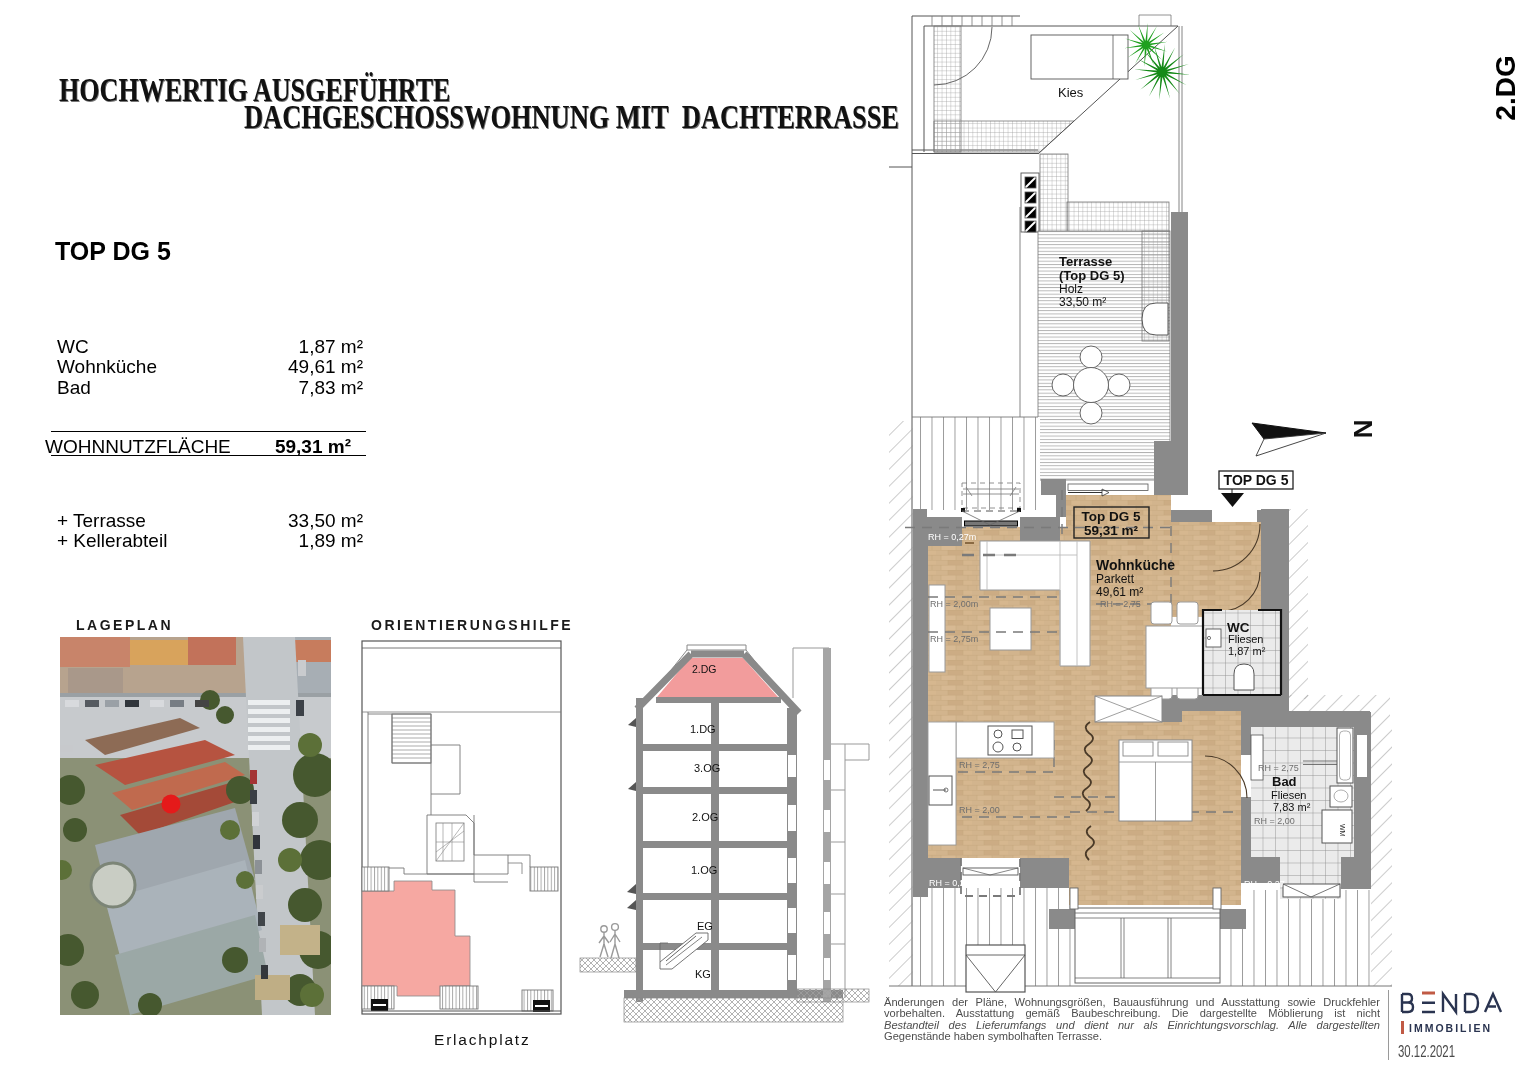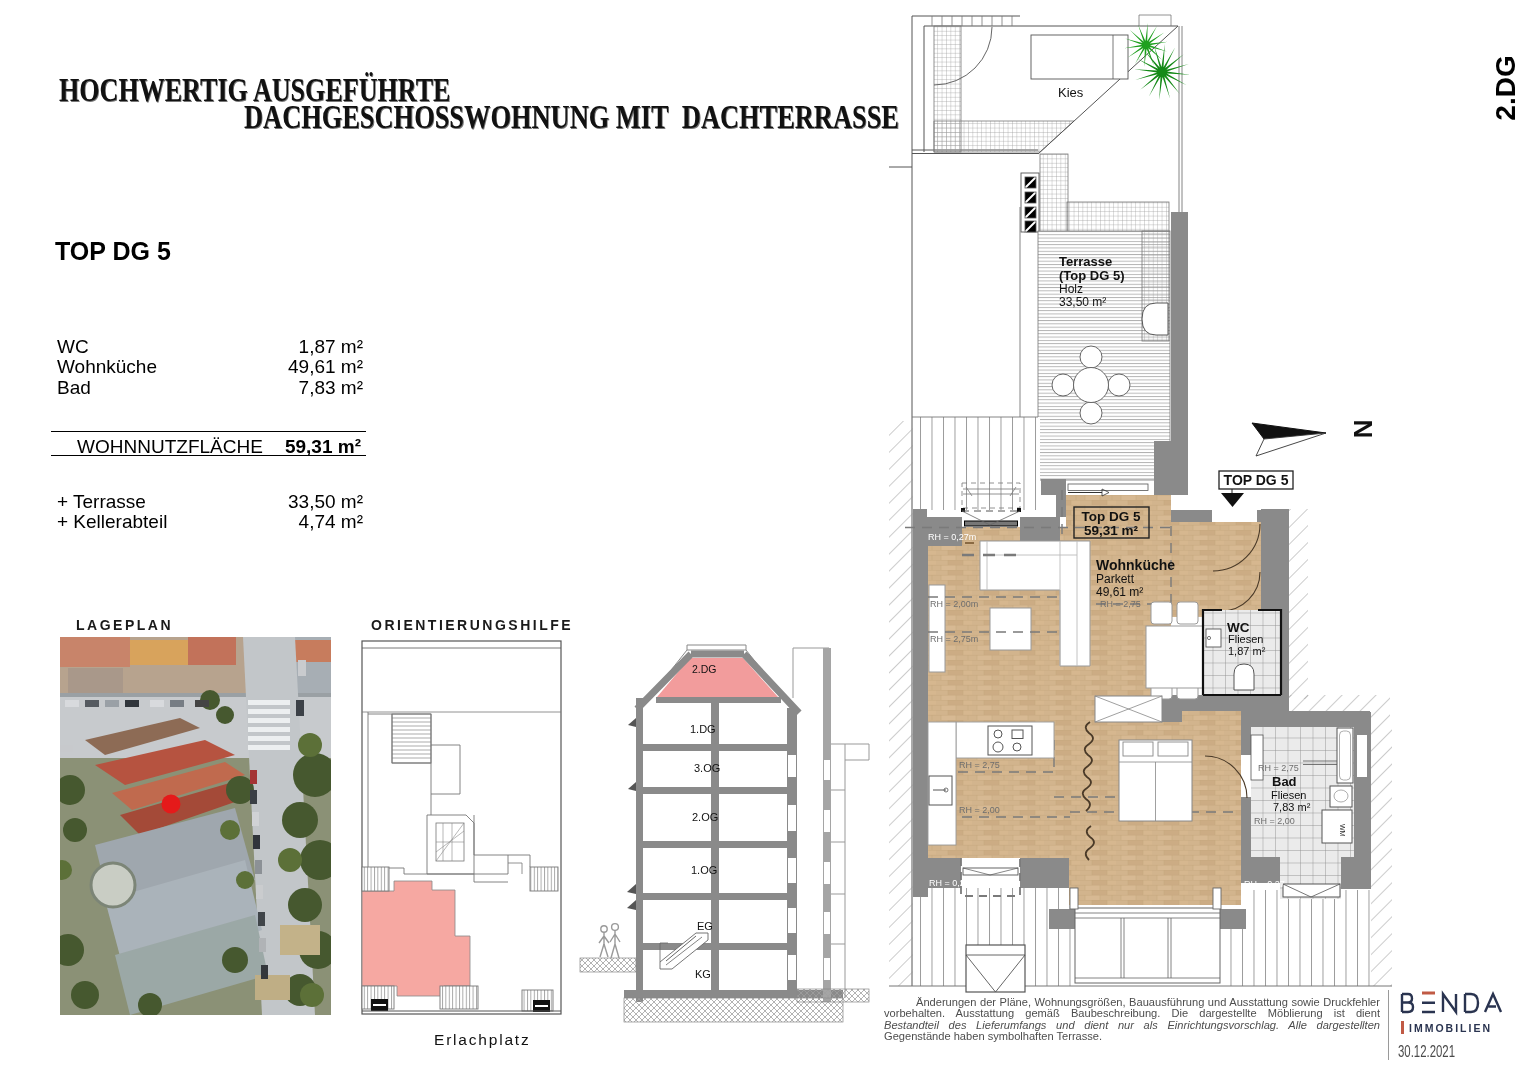--- a/index.html
+++ b/index.html
@@ -20,35 +20,35 @@
   <div class="abs title" style="left:244px;top:99px;font-size:33px;transform:scaleX(0.80);transform-origin:left top;">DACHGESCHOSSWOHNUNG MIT&nbsp; DACHTERRASSE</div>
 
   <div class="abs" style="left:55px;top:237px;font-size:25px;font-weight:bold;color:#000;">TOP DG 5</div>
 
   <div class="abs areaTable" style="left:57px;top:337px;width:306px;">
     <div>WC<span style="float:right">1,87 m²</span></div>
     <div>Wohnküche<span style="float:right">49,61 m²</span></div>
     <div>Bad<span style="float:right">7,83 m²</span></div>
   </div>
   <div class="abs" style="left:51px;top:431px;width:315px;height:1.4px;background:#000;"></div>
-  <div class="abs areaTable" style="left:55px;top:437px;width:306px;text-align:center;">
+  <div class="abs areaTable" style="left:45px;top:437px;width:306px;">
     <div>WOHNNUTZFLÄCHE<span style="float:right;font-weight:bold;">59,31 m²</span></div>
   </div>
   <div class="abs" style="left:51px;top:455px;width:315px;height:1.4px;background:#000;"></div>
-  <div class="abs areaTable" style="left:57px;top:492px;width:306px;">
+  <div class="abs areaTable" style="left:57px;top:511px;width:306px;">
     <div>+ Terrasse<span style="float:right">33,50 m²</span></div>
-    <div>+ Kellerabteil<span style="float:right">4,74 m²</span></div>
+    <div>+ Kellerabteil<span style="float:right">1,89 m²</span></div>
   </div>
 
   <div class="abs lbl" style="left:76px;top:617px;">LAGEPLAN</div>
   <div class="abs lbl" style="left:371px;top:617px;">ORIENTIERUNGSHILFE</div>
 
   <div class="abs disc" style="left:884px;top:997px;width:496px;">
-    <div style="text-align:justify;text-align-last:justify;margin-left:32px;">Änderungen der Pläne, Wohnungsgrößen, Bauausführung und Ausstattung sowie Druckfehler</div>
-    <div style="text-align:justify;text-align-last:justify;">vorbehalten. Ausstattung gemäß Baubeschreibung. Die dargestellte Möblierung ist dient</div>
+    <div style="text-align:justify;text-align-last:justify;">Änderungen der Pläne, Wohnungsgrößen, Bauausführung und Ausstattung sowie Druckfehler</div>
+    <div style="text-align:justify;text-align-last:justify;">vorbehalten. Ausstattung gemäß Baubeschreibung. Die dargestellte Möblierung ist nicht</div>
     <div style="text-align:justify;text-align-last:justify;font-style:italic;">Bestandteil des Lieferumfangs und dient nur als Einrichtungsvorschlag. Alle dargestellten</div>
     <div>Gegenstände haben symbolhaften Terrasse.</div>
   </div>
 
   <div class="abs" style="left:1471px;top:72px;font-size:28px;font-weight:bold;color:#000;transform:rotate(-90deg);transform-origin:center;width:70px;text-align:center;">2.DG</div>
 
   <div class="abs" style="left:1388px;top:990px;width:1px;height:70px;background:#9a9a9a;"></div>
   <svg class="abs" style="left:1395px;top:988px;" width="130" height="90" viewBox="0 0 130 90">
     <g fill="none" stroke="#2a3450" stroke-width="2.4">
       <path d="M7 6 L7 24 M7 6 L13 6 Q17 6 17 10.5 Q17 14.5 13 14.5 L7 14.5 M13 14.5 Q18 14.5 18 19 Q18 24 13 24 L7 24"></path>

